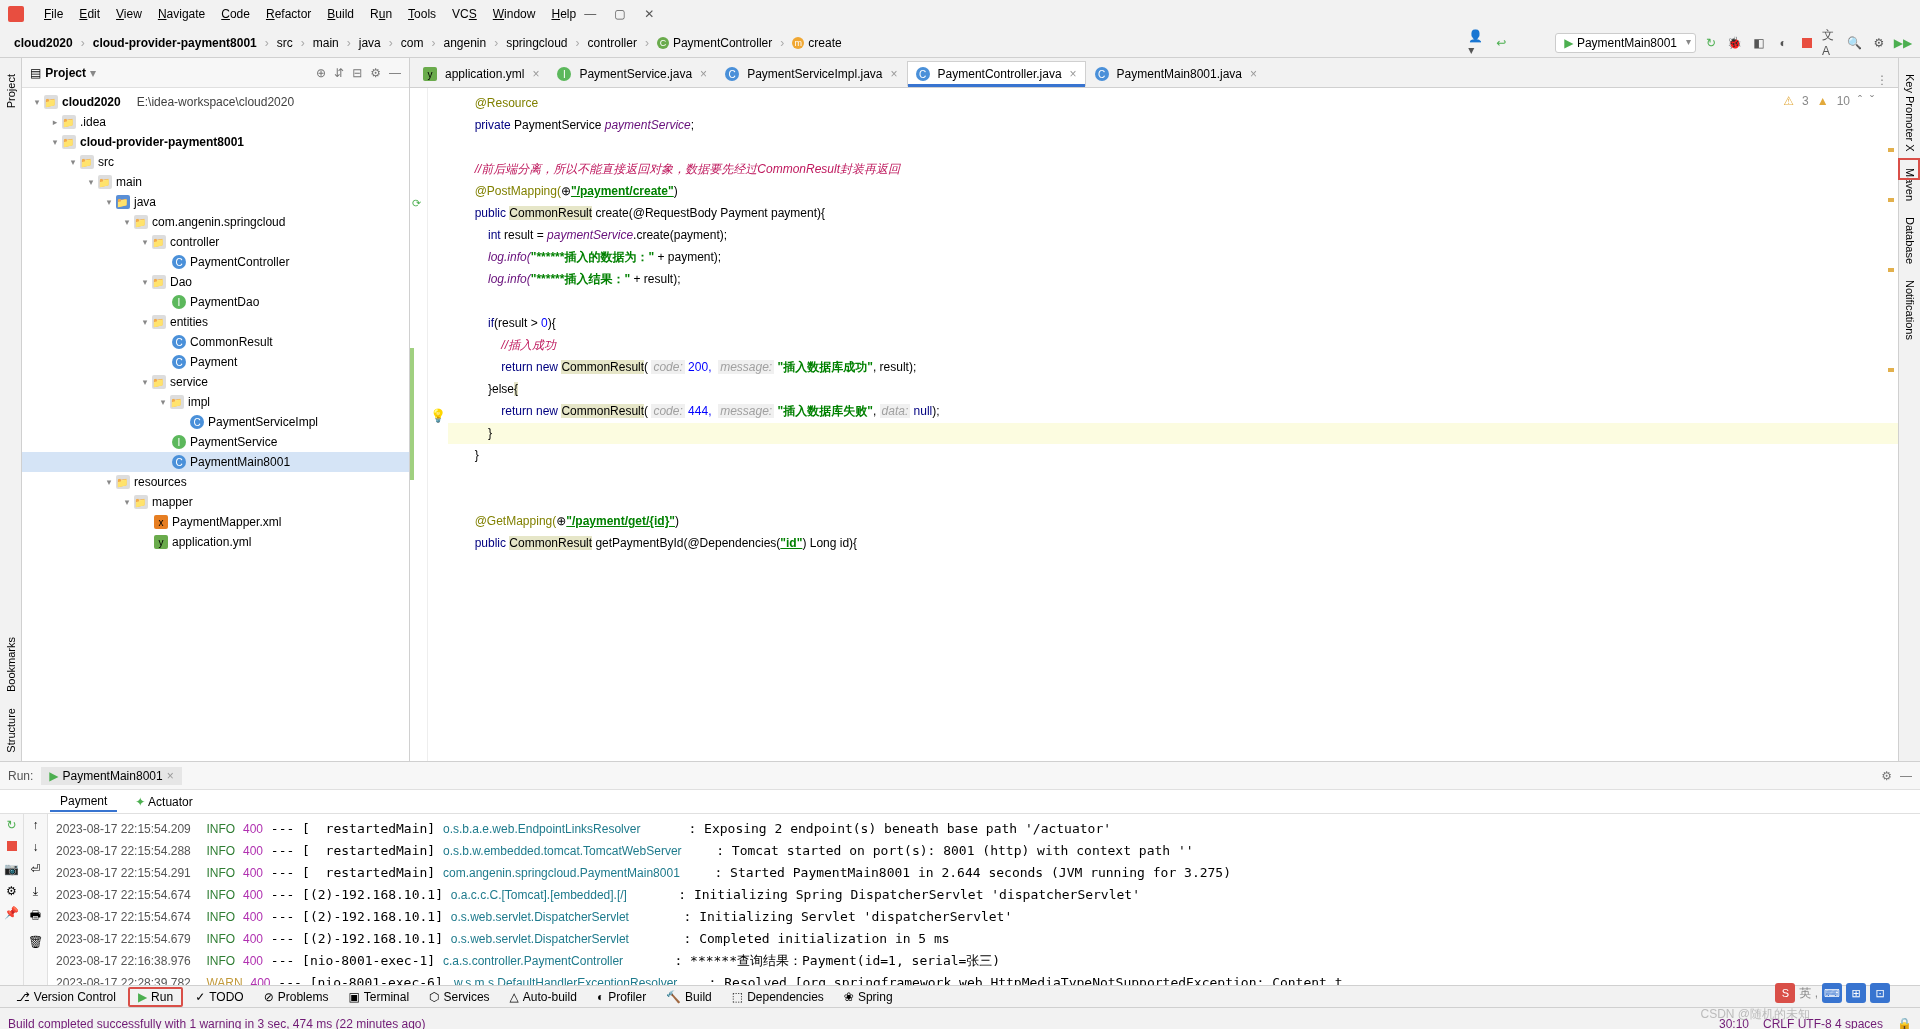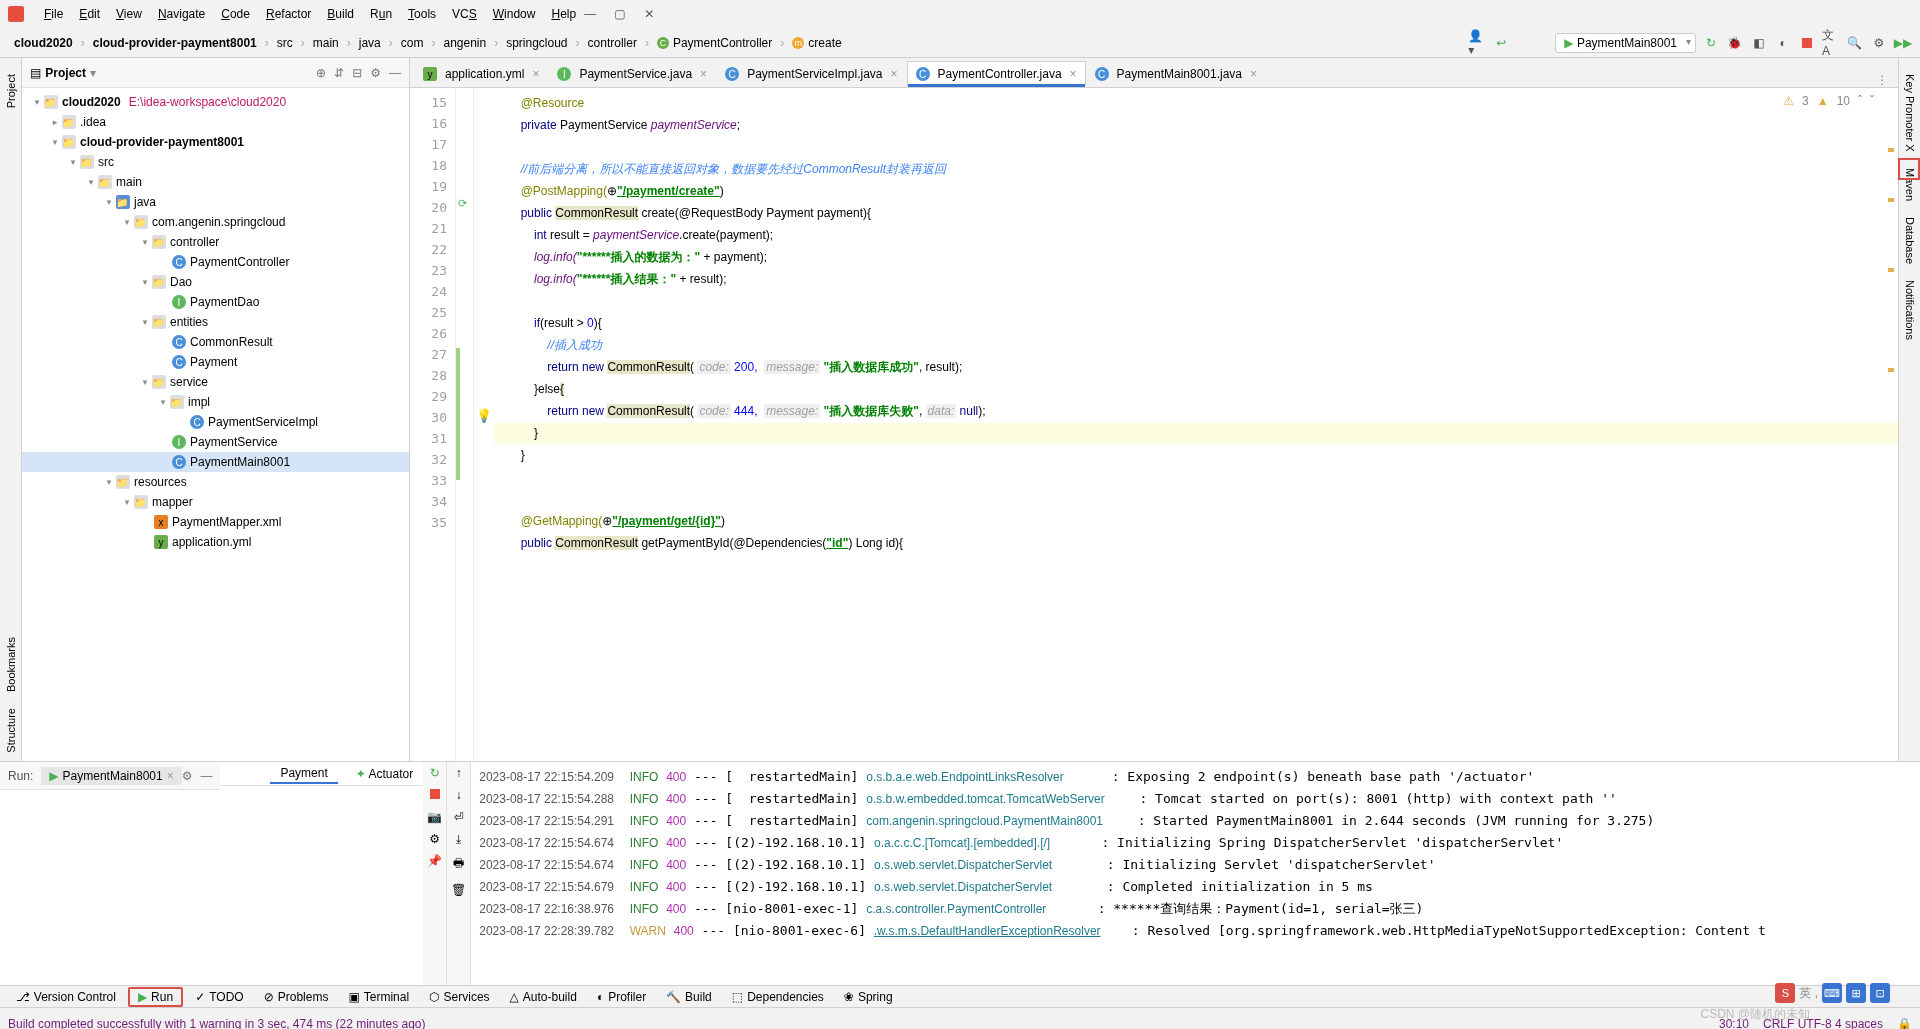--- a/index.html
+++ b/index.html
@@ -37,44 +37,44 @@
 .tree-row { display:flex; align-items:center; height:20px; padding-right:8px; cursor:pointer; white-space:nowrap; }
 .tree-row.selected { background:#d5e4f6; }
 .tree-arrow { width:14px; text-align:center; color:#888; font-size:9px; }
 .tree-icon { width:14px; height:14px; margin-right:4px; display:inline-flex; align-items:center; justify-content:center; font-size:10px; border-radius:2px; }
 .tree-icon.folder { background:#ddd; }
 .tree-icon.folder-blue { background:#5a8fd6; }
 .tree-icon.class-c { background:#4a90d9; color:#fff; border-radius:50%; }
 .tree-icon.class-i { background:#5cb85c; color:#fff; border-radius:50%; }
 .tree-icon.xml { background:#e67e22; }
 .tree-icon.yml { background:#6aab4c; }
-.tree-extra { color:#be185d; margin-left:8px; }
+.tree-extra { color:#404040; margin-left:16px; }
 .editor-area { flex:1; display:flex; flex-direction:column; background:#fff; min-width:0; }
 .tabs { height:30px; display:flex; align-items:flex-end; border-bottom:1px solid #d0d0d0; background:#f2f2f2; padding-left:4px; }
 .tab { height:26px; display:flex; align-items:center; padding:0 8px; background:#f2f2f2; border:1px solid transparent; cursor:pointer; gap:4px; }
 .tab.active { background:#fff; border:1px solid #d0d0d0; border-bottom:1px solid #fff; position:relative; }
 .tab.active::after { content:""; position:absolute; left:0; right:0; bottom:-1px; height:3px; background:#3874d0; }
 .tab-close { color:#999; margin-left:4px; }
 .tab-more { margin-left:auto; padding:0 10px; color:#888; cursor:pointer; }
 .editor-body { flex:1; display:flex; overflow:hidden; position:relative; }
 .gutter { width:46px; text-align:right; padding:4px 8px 4px 0; color:#a0a0a0; font-family:Consolas,monospace; font-size:13px; line-height:21px; background:#fff; border-right:1px solid #eee; }
 .gutter-icons { width:18px; background:#fff; border-right:1px solid #eee; position:relative; }
 .code { flex:1; font-family:Consolas,monospace; font-size:13px; line-height:21px; padding:4px 0 4px 20px; white-space:pre; overflow:hidden; }
 .code .kw { color:#000080; font-weight:normal; }
 .code .ann { color:#808000; }
 .code .str { color:#008000; font-weight:bold; }
 .code .str-u { color:#008000; font-weight:bold; text-decoration:underline; }
-.code .cmt { color:#3b82f6; font-style:italic; }
+.code .cmt { color:#be185d; font-style:italic; }
 .code .num { color:#0000ff; }
 .code .hint { color:#a0a0a0; font-style:italic; background:#f0f0f0; padding:0 2px; }
 .code .hl { background:#e6e6c8; }
 .code .fld { color:#660e7a; font-style:italic; }
 .code-overlay { position:absolute; top:6px; right:24px; display:flex; gap:8px; align-items:center; color:#888; }
 .warn-icn { color:#e2a93b; }
-.run-panel { height:224px; border-top:1px solid #d0d0d0; background:#fff; display:flex; flex-direction:row; }
+.run-panel { height:224px; border-top:1px solid #d0d0d0; background:#fff; display:flex; flex-direction:column; }
 .run-header { height:28px; display:flex; align-items:center; padding:0 8px; background:#f7f7f7; border-bottom:1px solid #e0e0e0; }
 .run-header .lbl { color:#555; margin-right:8px; }
 .run-tab-active { background:#e6e6e6; padding:2px 8px; display:flex; align-items:center; gap:4px; }
 .run-header-tools { margin-left:auto; display:flex; gap:8px; color:#777; }
 .run-subtabs { height:24px; display:flex; align-items:center; padding-left:50px; gap:8px; border-bottom:1px solid #e0e0e0; }
 .run-subtab { padding:2px 10px; cursor:pointer; }
 .run-subtab.active { border-bottom:2px solid #3874d0; }
 .run-body { flex:1; display:flex; overflow:hidden; }
 .run-toolbar { width:24px; background:#f7f7f7; border-right:1px solid #e0e0e0; display:flex; flex-direction:column; align-items:center; padding-top:4px; gap:8px; }
 .run-toolbar2 { width:24px; background:#f7f7f7; border-right:1px solid #e0e0e0; display:flex; flex-direction:column; align-items:center; padding-top:4px; gap:8px; }
@@ -326,21 +326,20 @@
           <span class="tab-close">×</span>
         </div>
       <div class="tab">
           <span class="tree-icon class-c">C</span>
           <span>PaymentMain8001.java</span>
           <span class="tab-close">×</span>
         </div>
       <span class="tab-more">⋮</span>
     </div>
     <div class="editor-body">
-      <div class="gutter">15<br>16<br>17<br>18<br>19<br>20<br>21<br>22<br>23<br>24<br>25<br>26<br>27<br>28<br>29<br>30<br>31<br>32<br>33<br>34<br>35</div>
       <div class="gutter-icons">
         <div class="gutter-run" style="top:109px;left:2px">⟳</div>
         <div class="gutter-green" style="top:260px;height:132px"></div>
         <div class="bulb" style="top:320px;left:20px">💡</div>
       </div>
       <div class="code"><span class="ann">        @Resource</span>
 <span><span class="kw">        private</span> PaymentService <span class="fld">paymentService</span>;</span>
 <span></span>
 <span class="cmt">        //前后端分离，所以不能直接返回对象，数据要先经过CommonResult封装再返回</span>
 <span><span class="ann">        @PostMapping(</span>⊕<span class="str-u">"/payment/create"</span><span>)</span></span>

